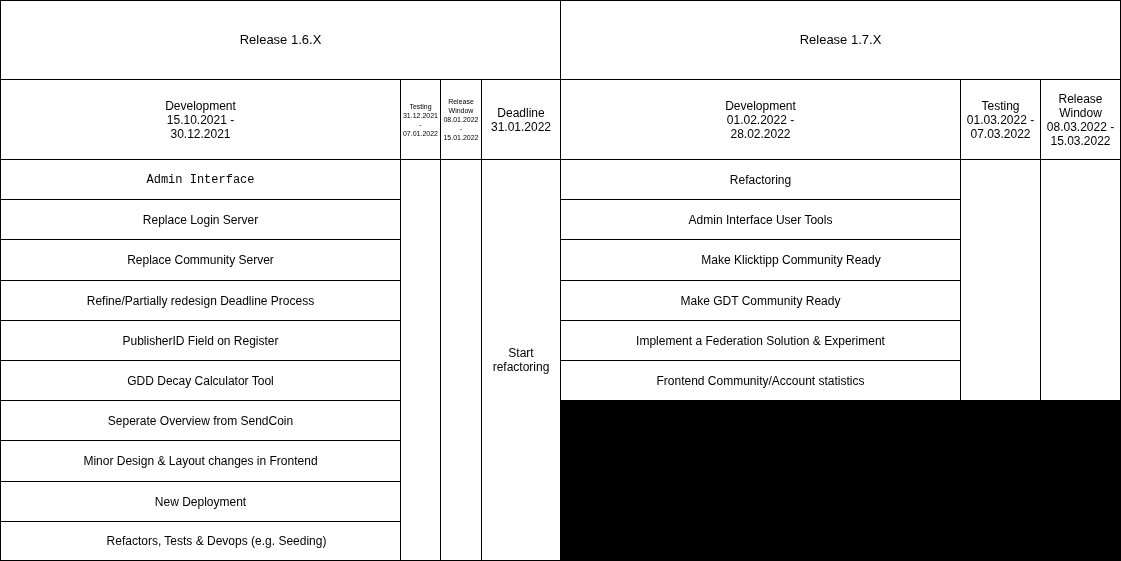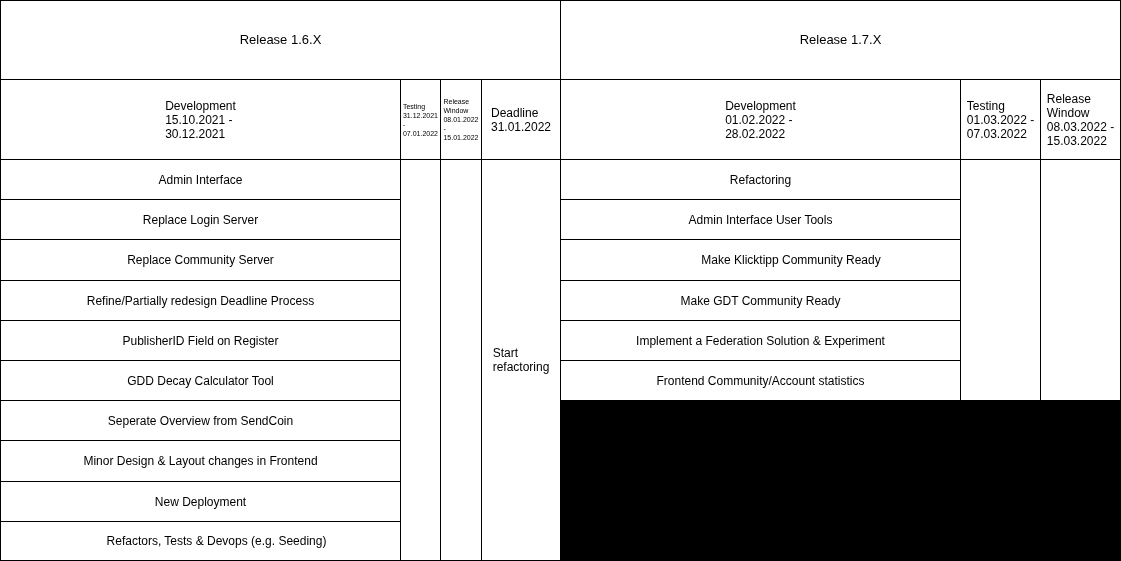--- a/index.html
+++ b/index.html
@@ -16,20 +16,21 @@
     background: #ffffff;
     overflow: hidden;
   }
   .cell {
     position: absolute;
     box-sizing: border-box;
     border: 1px solid #000000;
     display: flex;
     align-items: center;
     justify-content: center;
+    text-align: center;
     white-space: pre-line;
     font-size: 12px;
     line-height: 14px;
     background: #ffffff;
     overflow: hidden;
   }
   .title { font-size: 13px; }
   .small { font-size: 7px; line-height: 9px; }
   .redacted {
     position: absolute;
@@ -64,21 +65,21 @@
 01.02.2022 -
 28.02.2022</div>
   <div class="cell" style="left:960px; top:79px; width:81px; height:81px;">Testing
 01.03.2022 -
 07.03.2022</div>
   <div class="cell" style="left:1040px; top:79px; width:81px; height:81px;">Release
 Window
 08.03.2022 -
 15.03.2022</div>
 
-  <div class="cell" style="left:0; top:159px; width:401px; height:41px;">Admin Interface</div>
+  <div class="cell" style="left:0; top:159px; width:401px; height:41px;font-family:Liberation Mono, monospace;">Admin Interface</div>
   <div class="cell" style="left:0; top:199px; width:401px; height:41px;">Replace Login Server</div>
   <div class="cell" style="left:0; top:239px; width:401px; height:42px;">Replace Community Server</div>
   <div class="cell" style="left:0; top:280px; width:401px; height:41px;">Refine/Partially redesign Deadline Process</div>
   <div class="cell" style="left:0; top:320px; width:401px; height:41px;">PublisherID Field on Register</div>
   <div class="cell" style="left:0; top:360px; width:401px; height:41px;">GDD Decay Calculator Tool</div>
   <div class="cell" style="left:0; top:400px; width:401px; height:41px;">Seperate Overview from SendCoin</div>
   <div class="cell" style="left:0; top:440px; width:401px; height:42px;">Minor Design &amp; Layout changes in Frontend</div>
   <div class="cell" style="left:0; top:481px; width:401px; height:41px;">New Deployment</div>
   <div class="cell" style="left:0; top:521px; width:401px; height:40px;padding-left:32px;">Refactors, Tests &amp; Devops (e.g. Seeding)</div>
 

